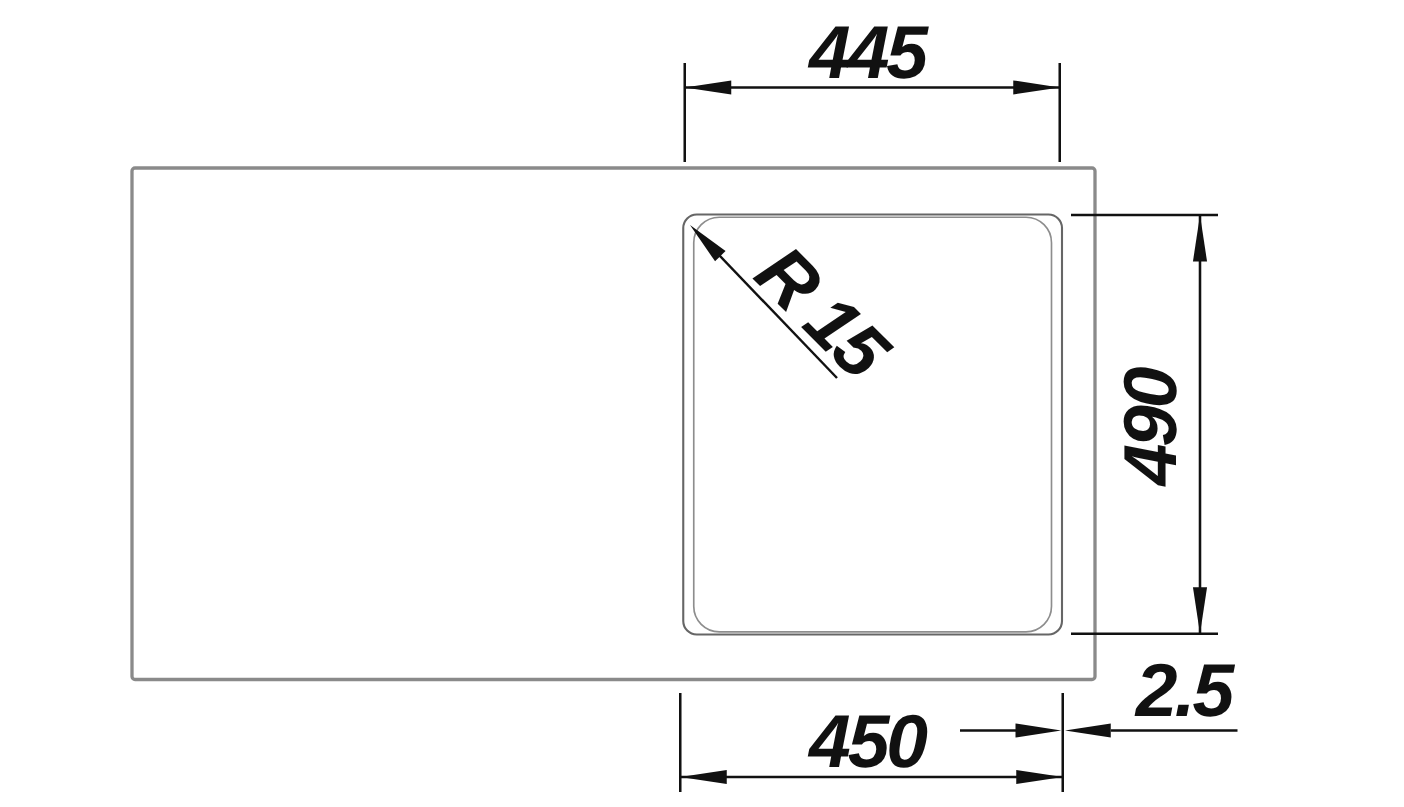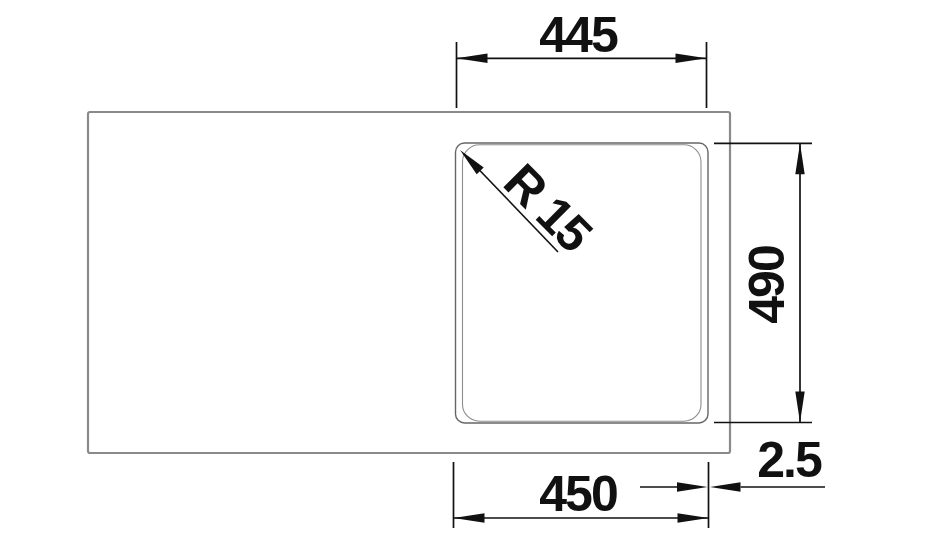--- a/index.html
+++ b/index.html
@@ -6,20 +6,21 @@
     margin: 0;
     padding: 0;
     background: #ffffff;
   }
   .canvas {
     position: relative;
     width: 936px;
     height: 538px;
     background: #ffffff;
     overflow: hidden;
+    font-style: italic;
   }
   svg {
     display: block;
   }
   .dim-text {
     font-family: "Liberation Sans", sans-serif;
     font-weight: bold;
     font-size: 50px;
     letter-spacing: -2px;
   }

